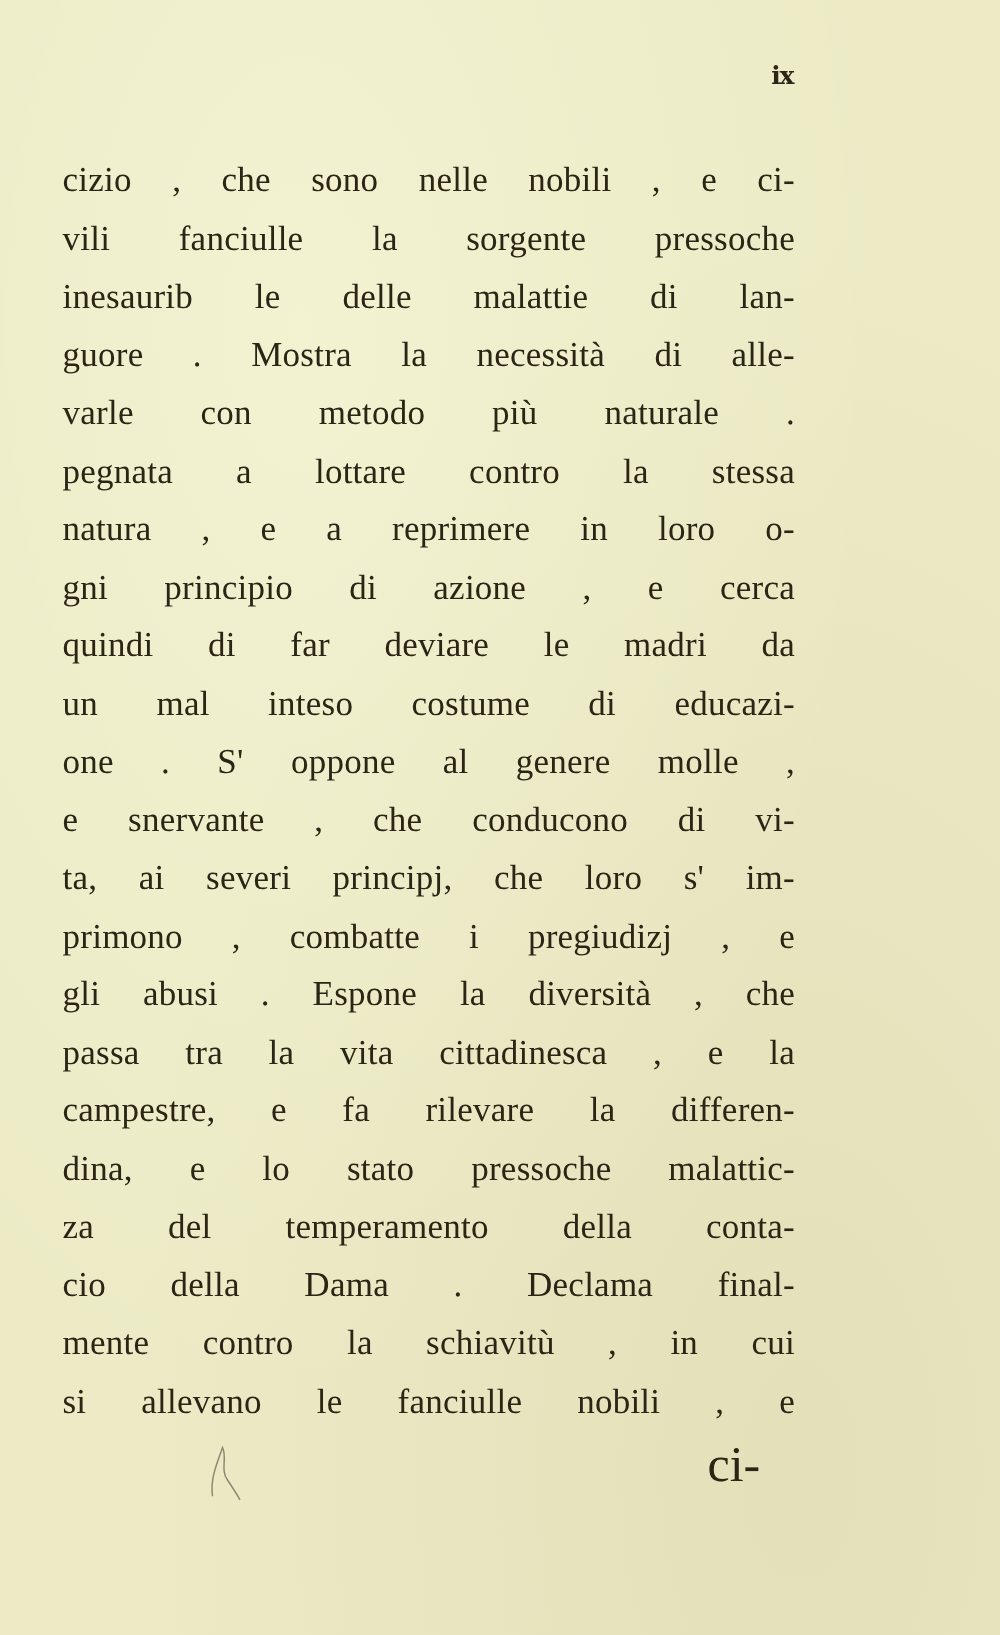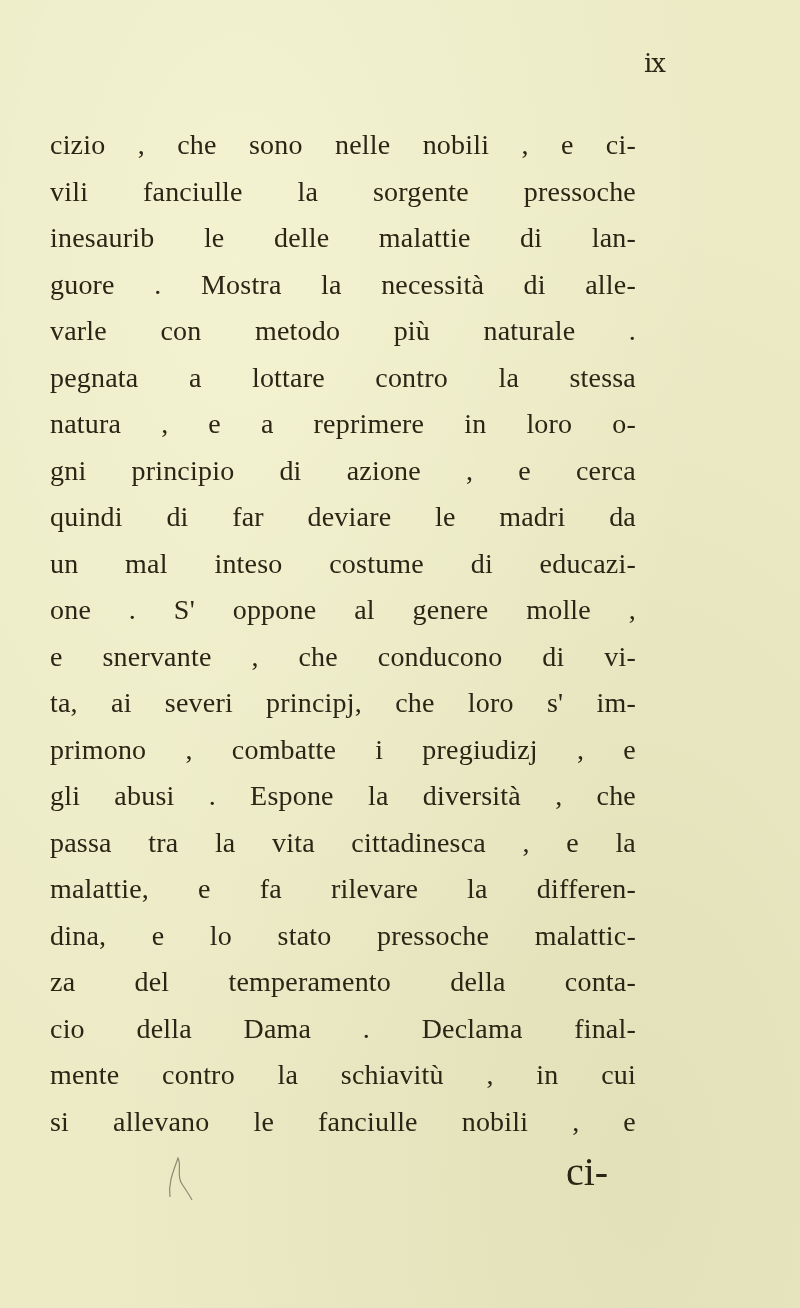--- a/index.html
+++ b/index.html
@@ -18,25 +18,25 @@
       left: 0; top: 0;
       width: 800px;
       height: 1308px;
       background:
         radial-gradient(ellipse at 30% 20%, rgba(255,255,230,0.35), rgba(0,0,0,0) 60%),
         radial-gradient(ellipse at 80% 90%, rgba(210,205,160,0.35), rgba(0,0,0,0) 60%),
         #ecebc6;
     }
     .page-number {
       position: absolute;
-      left: 644px;
+      left: 617px;
       top: 48px;
       font-family: "DejaVu Serif", serif;
-      font-weight: normal;
-      font-size: 26px;
+      font-weight: bold;
+      font-size: 20px;
       color: #2b2616;
       letter-spacing: -1px;
     }
     .text-block {
       position: absolute;
       left: 50px;
       top: 122px;
       width: 600px;
     }
     .line {
@@ -84,21 +84,21 @@
     <span class="line">natura , e a reprimere in loro o-</span>
     <span class="line">gni principio di azione , e cerca</span>
     <span class="line">quindi di far deviare le madri da</span>
     <span class="line">un mal inteso costume di educazi-</span>
     <span class="line">one . S' oppone al genere molle ,</span>
     <span class="line">e snervante , che conducono di vi-</span>
     <span class="line">ta, ai severi principj, che loro s' im-</span>
     <span class="line">primono , combatte i pregiudizj , e</span>
     <span class="line">gli abusi . Espone la diversità , che</span>
     <span class="line">passa tra la vita cittadinesca , e la</span>
-    <span class="line">malattie, e fa rilevare la differen-</span>
+    <span class="line">campestre, e fa rilevare la differen-</span>
     <span class="line">dina, e lo stato pressoche malattic-</span>
     <span class="line">za del temperamento della conta-</span>
     <span class="line">cio della Dama . Declama final-</span>
     <span class="line">mente contro la schiavitù , in cui</span>
     <span class="line">si allevano le fanciulle nobili , e</span>
   </div>
 
   <svg class="pencil-mark" viewBox="0 0 40 50">
     <path d="M8 45 C 6 30, 12 18, 16 6 C 20 14, 14 24, 20 32 C 24 38, 28 44, 30 48" fill="none" stroke="#8c8a70" stroke-width="1.2"></path>
   </svg>

